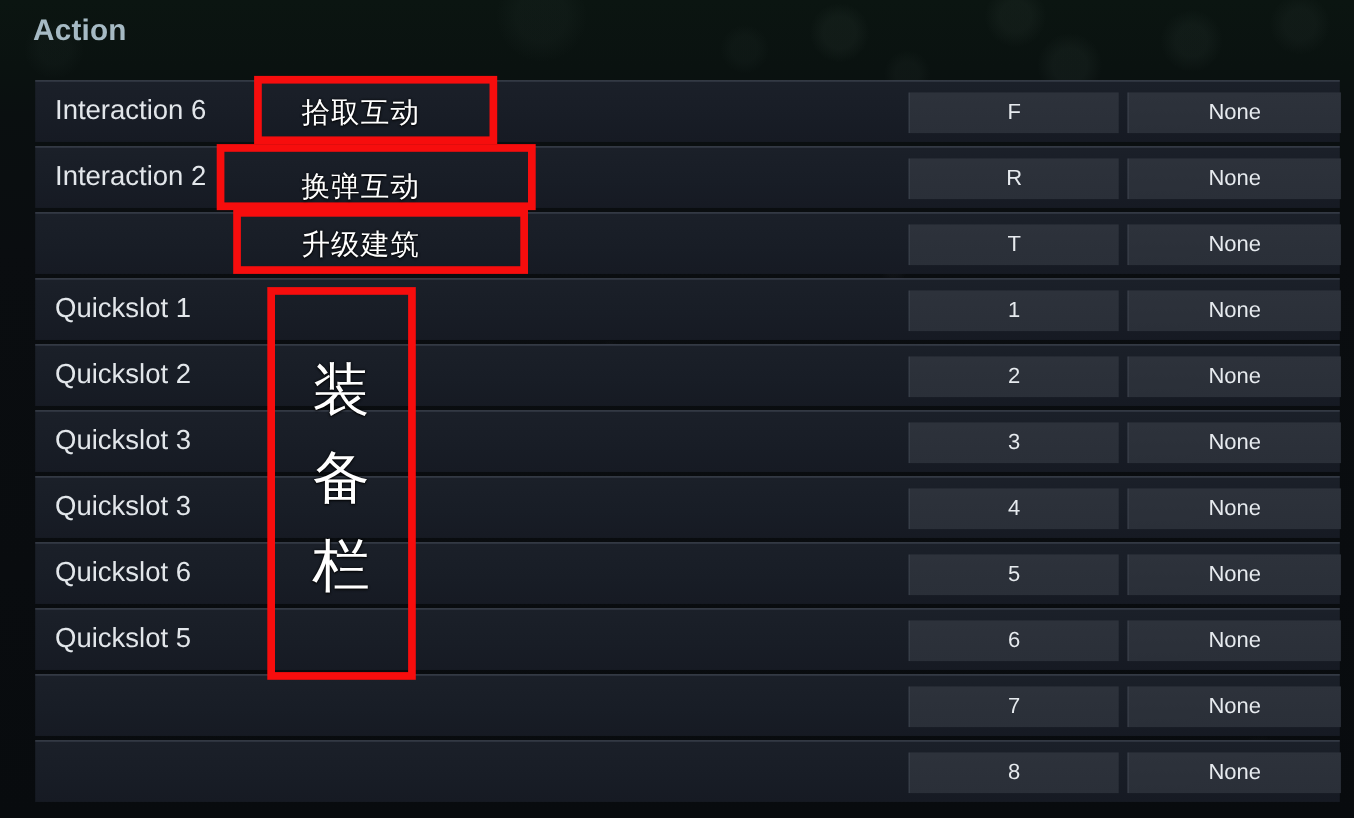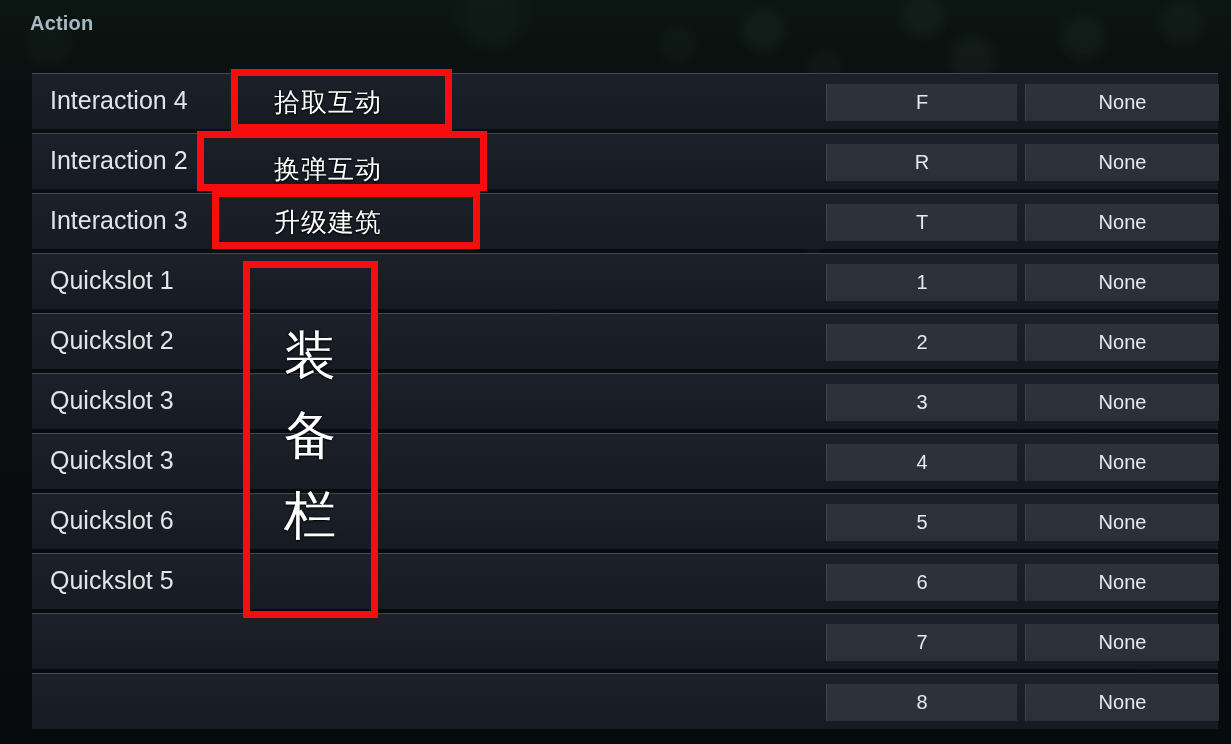--- a/index.html
+++ b/index.html
@@ -34,21 +34,21 @@
       radial-gradient(circle at 16% 88%, rgba(150,160,180,0.028) 0 0.6%, transparent 1.3%),
       radial-gradient(circle at 93% 92%, rgba(150,160,180,0.025) 0 0.6%, transparent 1.3%),
       linear-gradient(180deg, #0b1511 0%, #0a1210 8%, #0a0f10 14%, #0a0d10 30%, #090c0f 70%, #080b0e 100%);
   }
 
   
   .page-title {
     position: absolute;
     left: 30px;
     top: 12px;
-    font-size: 20px;
+    font-size: 27px;
     font-weight: bold;
     letter-spacing: 0.2px;
     color: #a6bac4;
   }
 
   
   .rows {
     position: absolute;
     left: 0;
     top: 73px;
@@ -127,33 +127,32 @@
 </head>
 <body>
 
 <div id="app">
 
   <div class="page-title">Action</div>
 
   <div class="rows">
       <div class="row">
         <div class="row-bg"></div>
-        <div class="row-label">Interaction 4</div>
+        <div class="row-label">Interaction 6</div>
         <div class="key-btn primary">F</div>
         <div class="key-btn secondary">None</div>
       </div>
       <div class="row">
         <div class="row-bg"></div>
         <div class="row-label">Interaction 2</div>
         <div class="key-btn primary">R</div>
         <div class="key-btn secondary">None</div>
       </div>
       <div class="row">
         <div class="row-bg"></div>
-        <div class="row-label">Interaction 3</div>
         <div class="key-btn primary">T</div>
         <div class="key-btn secondary">None</div>
       </div>
       <div class="row">
         <div class="row-bg"></div>
         <div class="row-label">Quickslot 1</div>
         <div class="key-btn primary">1</div>
         <div class="key-btn secondary">None</div>
       </div>
       <div class="row">

